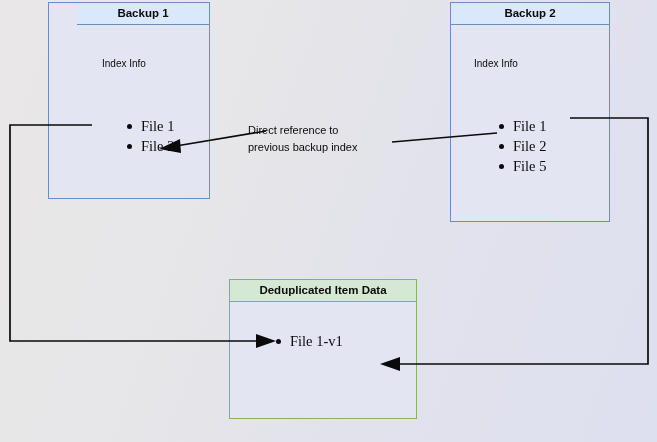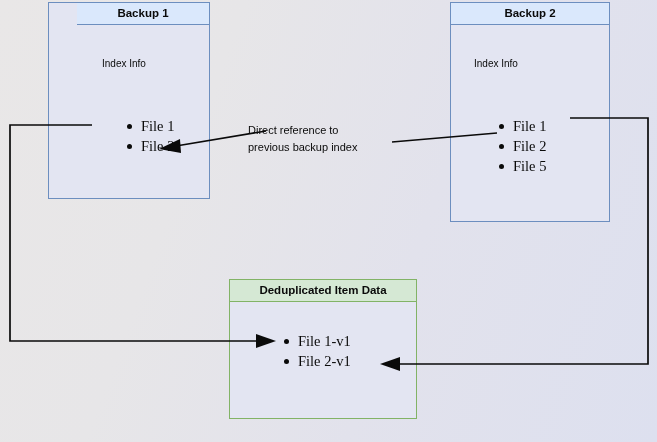--- a/index.html
+++ b/index.html
@@ -135,23 +135,22 @@
         <li>File 1</li>
         <li>File 2</li>
         <li>File 5</li>
       </ul>
     </div>
   </div>
 
   <div class="box box-green" style="left:229px; top:279px; width:188px; height:140px;">
     <div class="box-header">Deduplicated Item Data</div>
     <div class="box-body">
-      <ul class="file-list" style="left:52px; top:29px;text-align:right;">
+      <ul class="file-list" style="left:44px; top:29px;text-align:right;">
         <li>File 1-v1</li>
-        <li>File 2-v1</li>
       </ul>
     </div>
   </div>
 
   <div class="center-label" style="left:248px; top:122px; width:160px;">Direct reference to
 previous backup index</div>
 
   <svg class="connectors" viewBox="0 0 657 442">
 
     <path class="conn" d="M 92 125 L 10 125 L 10 341 L 258 341"></path>

